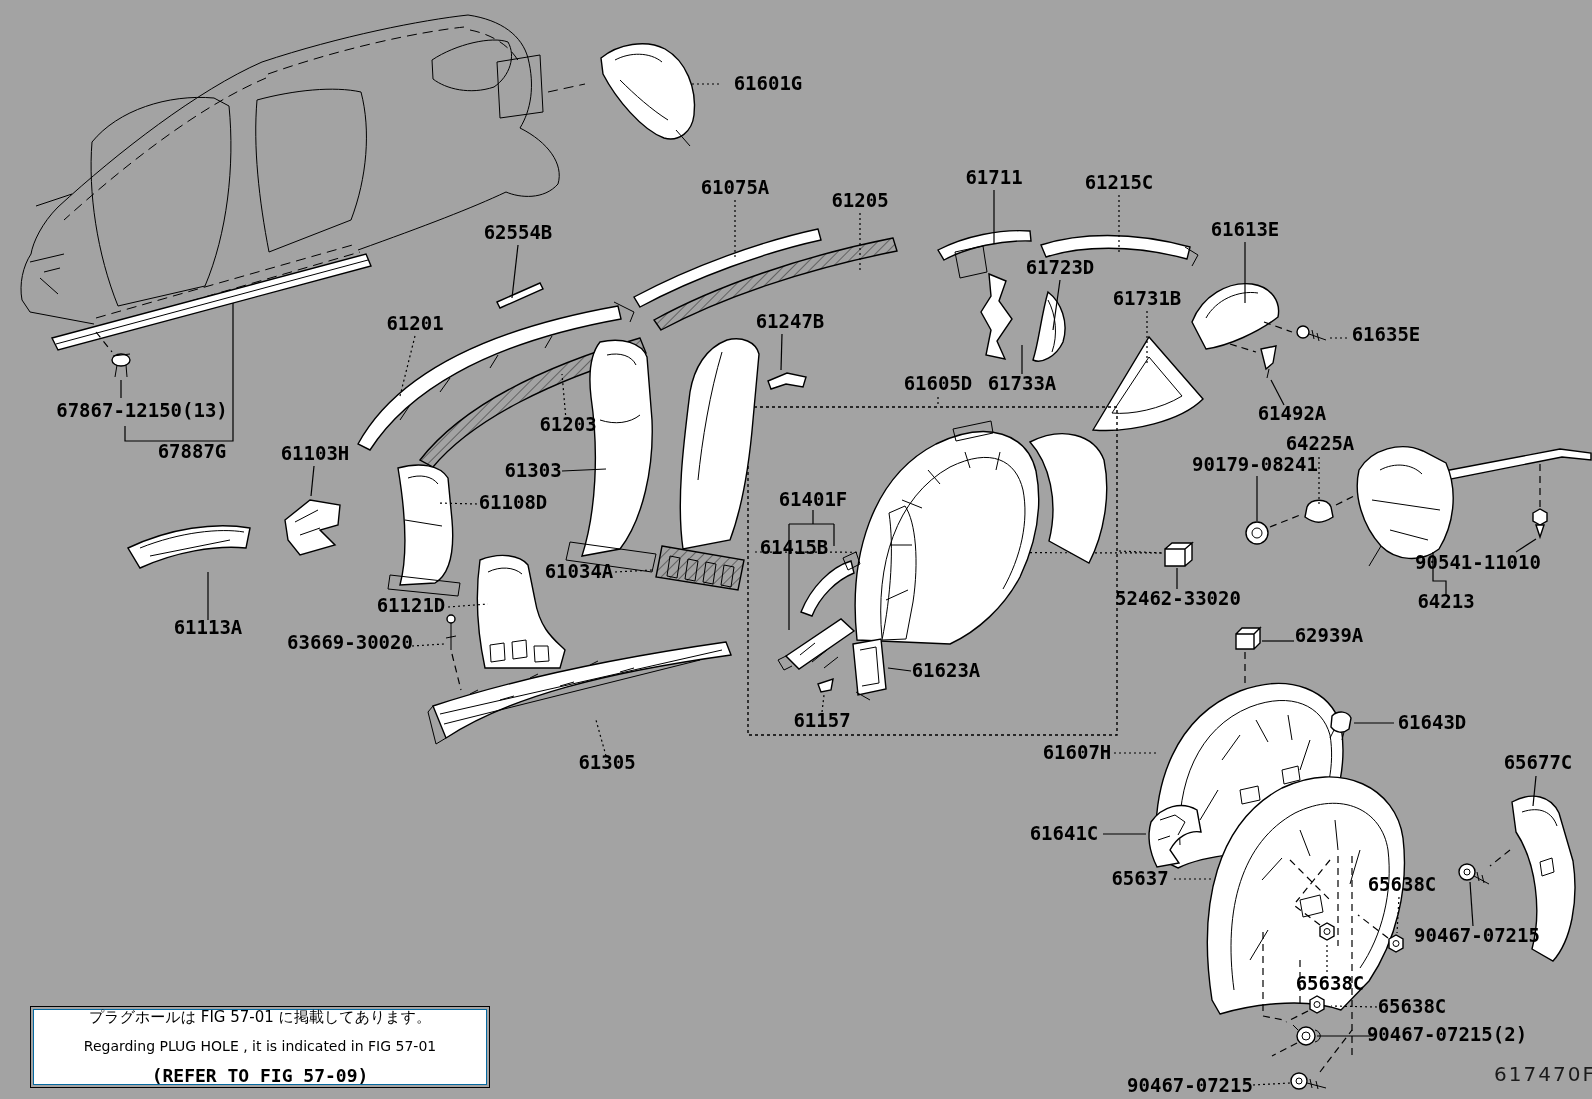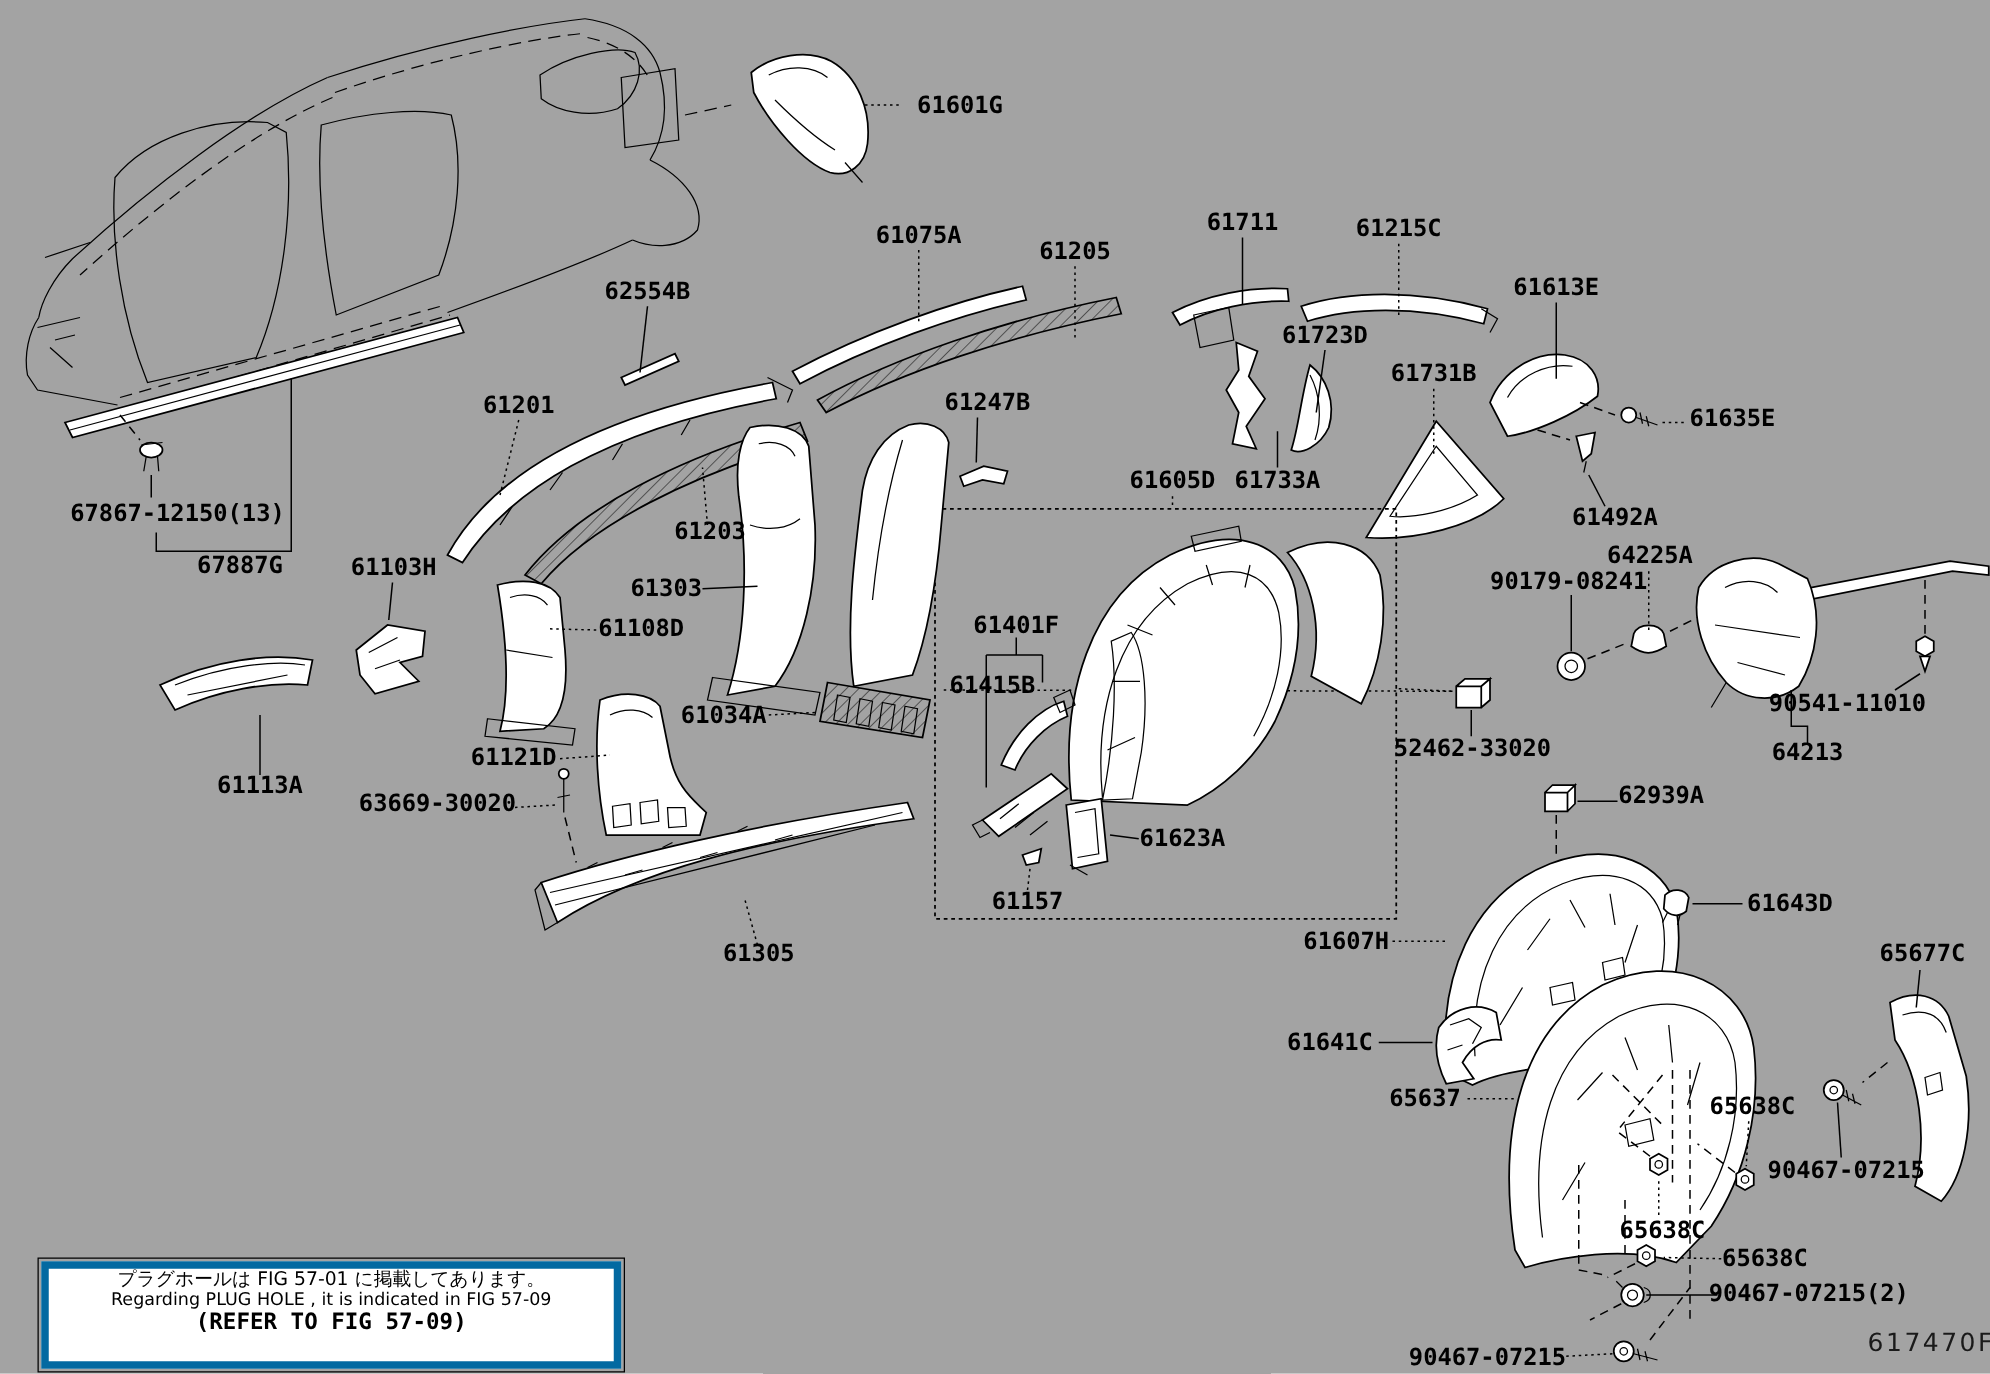--- a/index.html
+++ b/index.html
@@ -9,23 +9,23 @@
   .pl{font-family:"DejaVu Sans Mono",monospace;font-weight:bold;font-size:19px;fill:#000;}
   .fig{font-family:"DejaVu Sans",sans-serif;font-size:20px;letter-spacing:2px;fill:#1a1a1a;}
   .pt{stroke:#000;stroke-width:1.4;fill:#fff;}
   .pth{stroke:#000;stroke-width:1.4;fill:url(#hatch);}
   .pt2{stroke:#000;stroke-width:1;fill:none;}
   .ld{stroke:#000;stroke-width:1.2;fill:none;}
   .dot{stroke-dasharray:2 3;}
   .dsh{stroke-dasharray:7 5;}
   .skd{stroke-dasharray:10 6;}
   .box{stroke:#000;stroke-width:1.4;fill:none;stroke-dasharray:3 3;}
-  .note{position:absolute;left:33px;top:1009px;width:452px;height:74px;border:6px solid #0369a1;
+  .note{position:absolute;left:33px;top:1009px;width:452px;height:74px;border:1px solid #0369a1;
         outline:1px solid #000;outline-offset:2px;background:#fff;display:flex;flex-direction:column;
-        align-items:center;gap:0;}
+        justify-content:center;align-items:center;gap:12px;}
   .nb-jp{font-size:15px;line-height:17px;color:#000;}
   .nb-en{font-size:14px;line-height:16px;color:#000;}
   .nb-ref{font-family:"DejaVu Sans Mono",monospace;font-weight:bold;font-size:18px;line-height:20px;color:#000;}
 </style>
 </head>
 <body>
 
 <div class="stage">
 <svg width="1592" height="1099" viewBox="0 0 1592 1099">
   <defs>
@@ -404,16 +404,16 @@
     <text class="pl" x="1330" y="990">65638C</text>
     <text class="pl" x="1412" y="1013">65638C</text>
     <text class="pl" x="1447" y="1041">90467-07215(2)</text>
     <text class="pl" x="1190" y="1092">90467-07215</text>
     <text class="fig" x="1545" y="1081">617470F</text>
   </g>
 </svg>
 
   <div class="note">
     <div class="nb-jp">プラグホールは FIG 57-01 に掲載してあります。</div>
-    <div class="nb-en">Regarding  PLUG  HOLE , it is indicated in FIG  57-09</div>
+    <div class="nb-en">Regarding  PLUG  HOLE , it is indicated in FIG  57-01</div>
     <div class="nb-ref">(REFER TO FIG 57-09)</div>
   </div>
 </div>
 
 </body></html>

